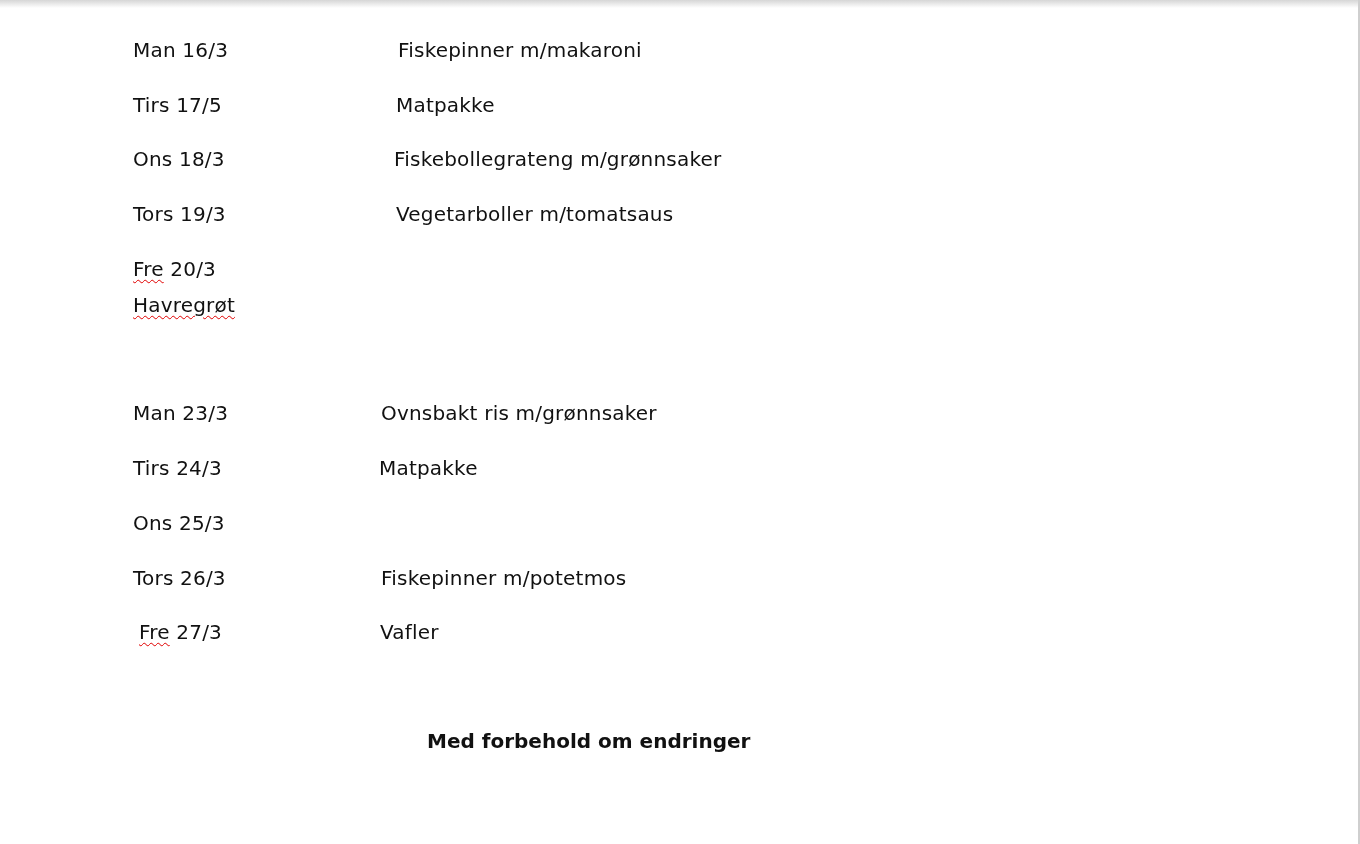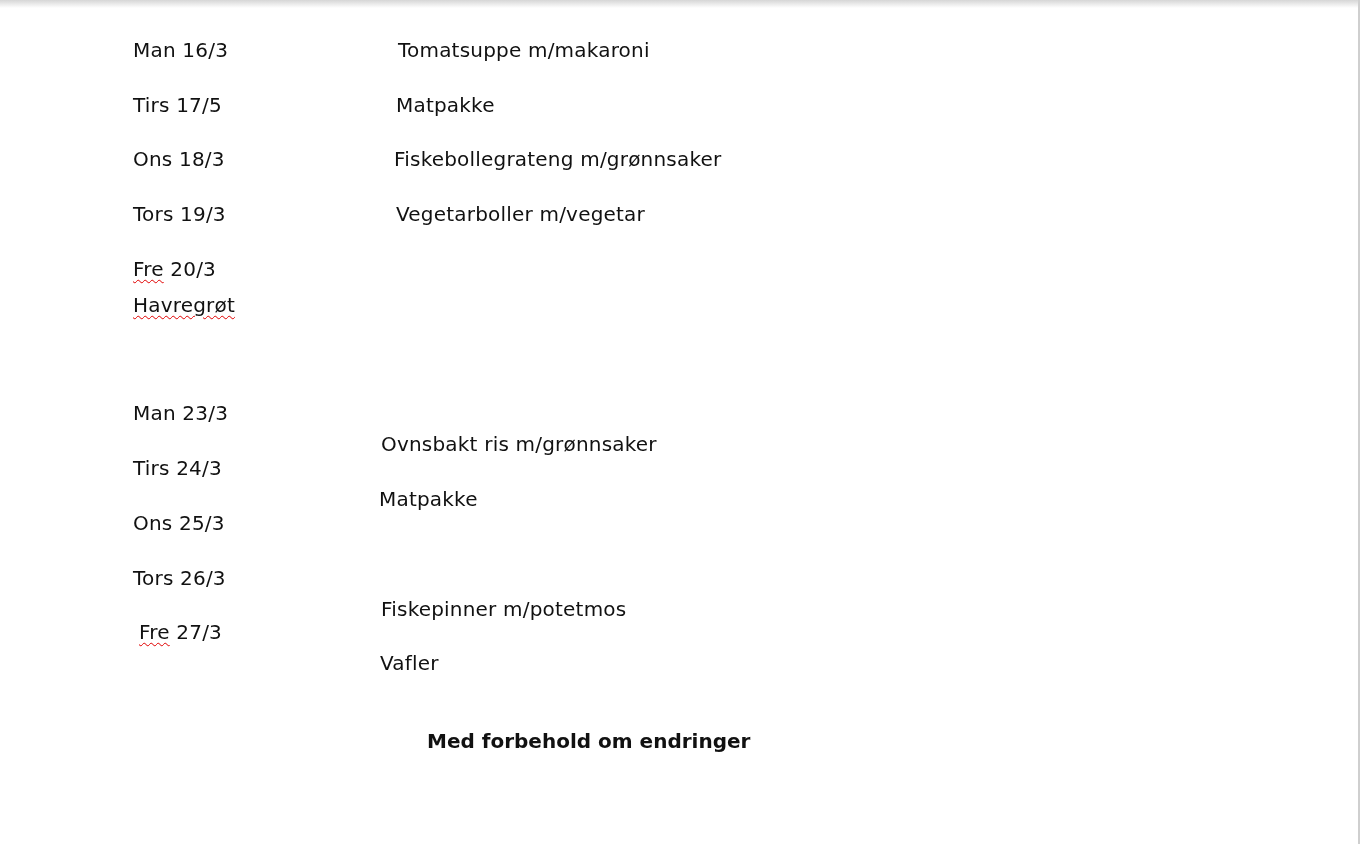--- a/index.html
+++ b/index.html
@@ -18,50 +18,50 @@
       position: absolute; top: 0; right: 0; width: 2px; height: 844px;
       background: #cfcfcf;
     }
     .page { position: absolute; left: 0; top: 0; width: 1096px; height: 844px; }
     .line {
       position: absolute; font-size: 20px; white-space: nowrap;
       letter-spacing: 0.2px; line-height: 24px;
     }
     .day { left: 133px; }
     .dish1 { left: 396px; }
-    .dish2 { left: 381px; margin-top: 31px; }
+    .dish2 { left: 381px; }
     .spell {
       text-decoration: underline wavy #e00000;
       text-decoration-thickness: 1px;
       text-underline-offset: 3px;
     }
     .footer {
       position: absolute; left: 427px; top: 729px;
       font-size: 20px; font-weight: bold; white-space: nowrap; text-align: center;
     }
   </style>
 </head>
 <body>
 
 <div class="top-shadow"></div>
 <div class="right-edge"></div>
 
 <div class="page">
 
   <div class="line day" style="top:38px">Man 16/3</div>
-  <div class="line dish1" style="top:38px;left:398px">Tomatsuppe m/makaroni</div>
+  <div class="line dish1" style="top:38px;left:398px">Fiskepinner m/makaroni</div>
 
   <div class="line day" style="top:93px">Tirs 17/5</div>
   <div class="line dish1" style="top:93px">Matpakke</div>
 
   <div class="line day" style="top:147px">Ons 18/3</div>
   <div class="line dish1" style="top:147px;left:394px">Fiskebollegrateng m/grønnsaker</div>
 
   <div class="line day" style="top:202px">Tors 19/3</div>
-  <div class="line dish1" style="top:202px">Vegetarboller m/vegetar</div>
+  <div class="line dish1" style="top:202px">Vegetarboller m/tomatsaus</div>
 
   <div class="line day" style="top:257px">
     <span class="spell">Fre</span><span> 20/3</span>
   </div>
   <div class="line day" style="top:293px">
     <span class="spell">Havregrøt</span>
   </div>
 
   <div class="line day" style="top:401px">Man 23/3</div>
   <div class="line dish2" style="top:401px">Ovnsbakt ris m/grønnsaker</div>

